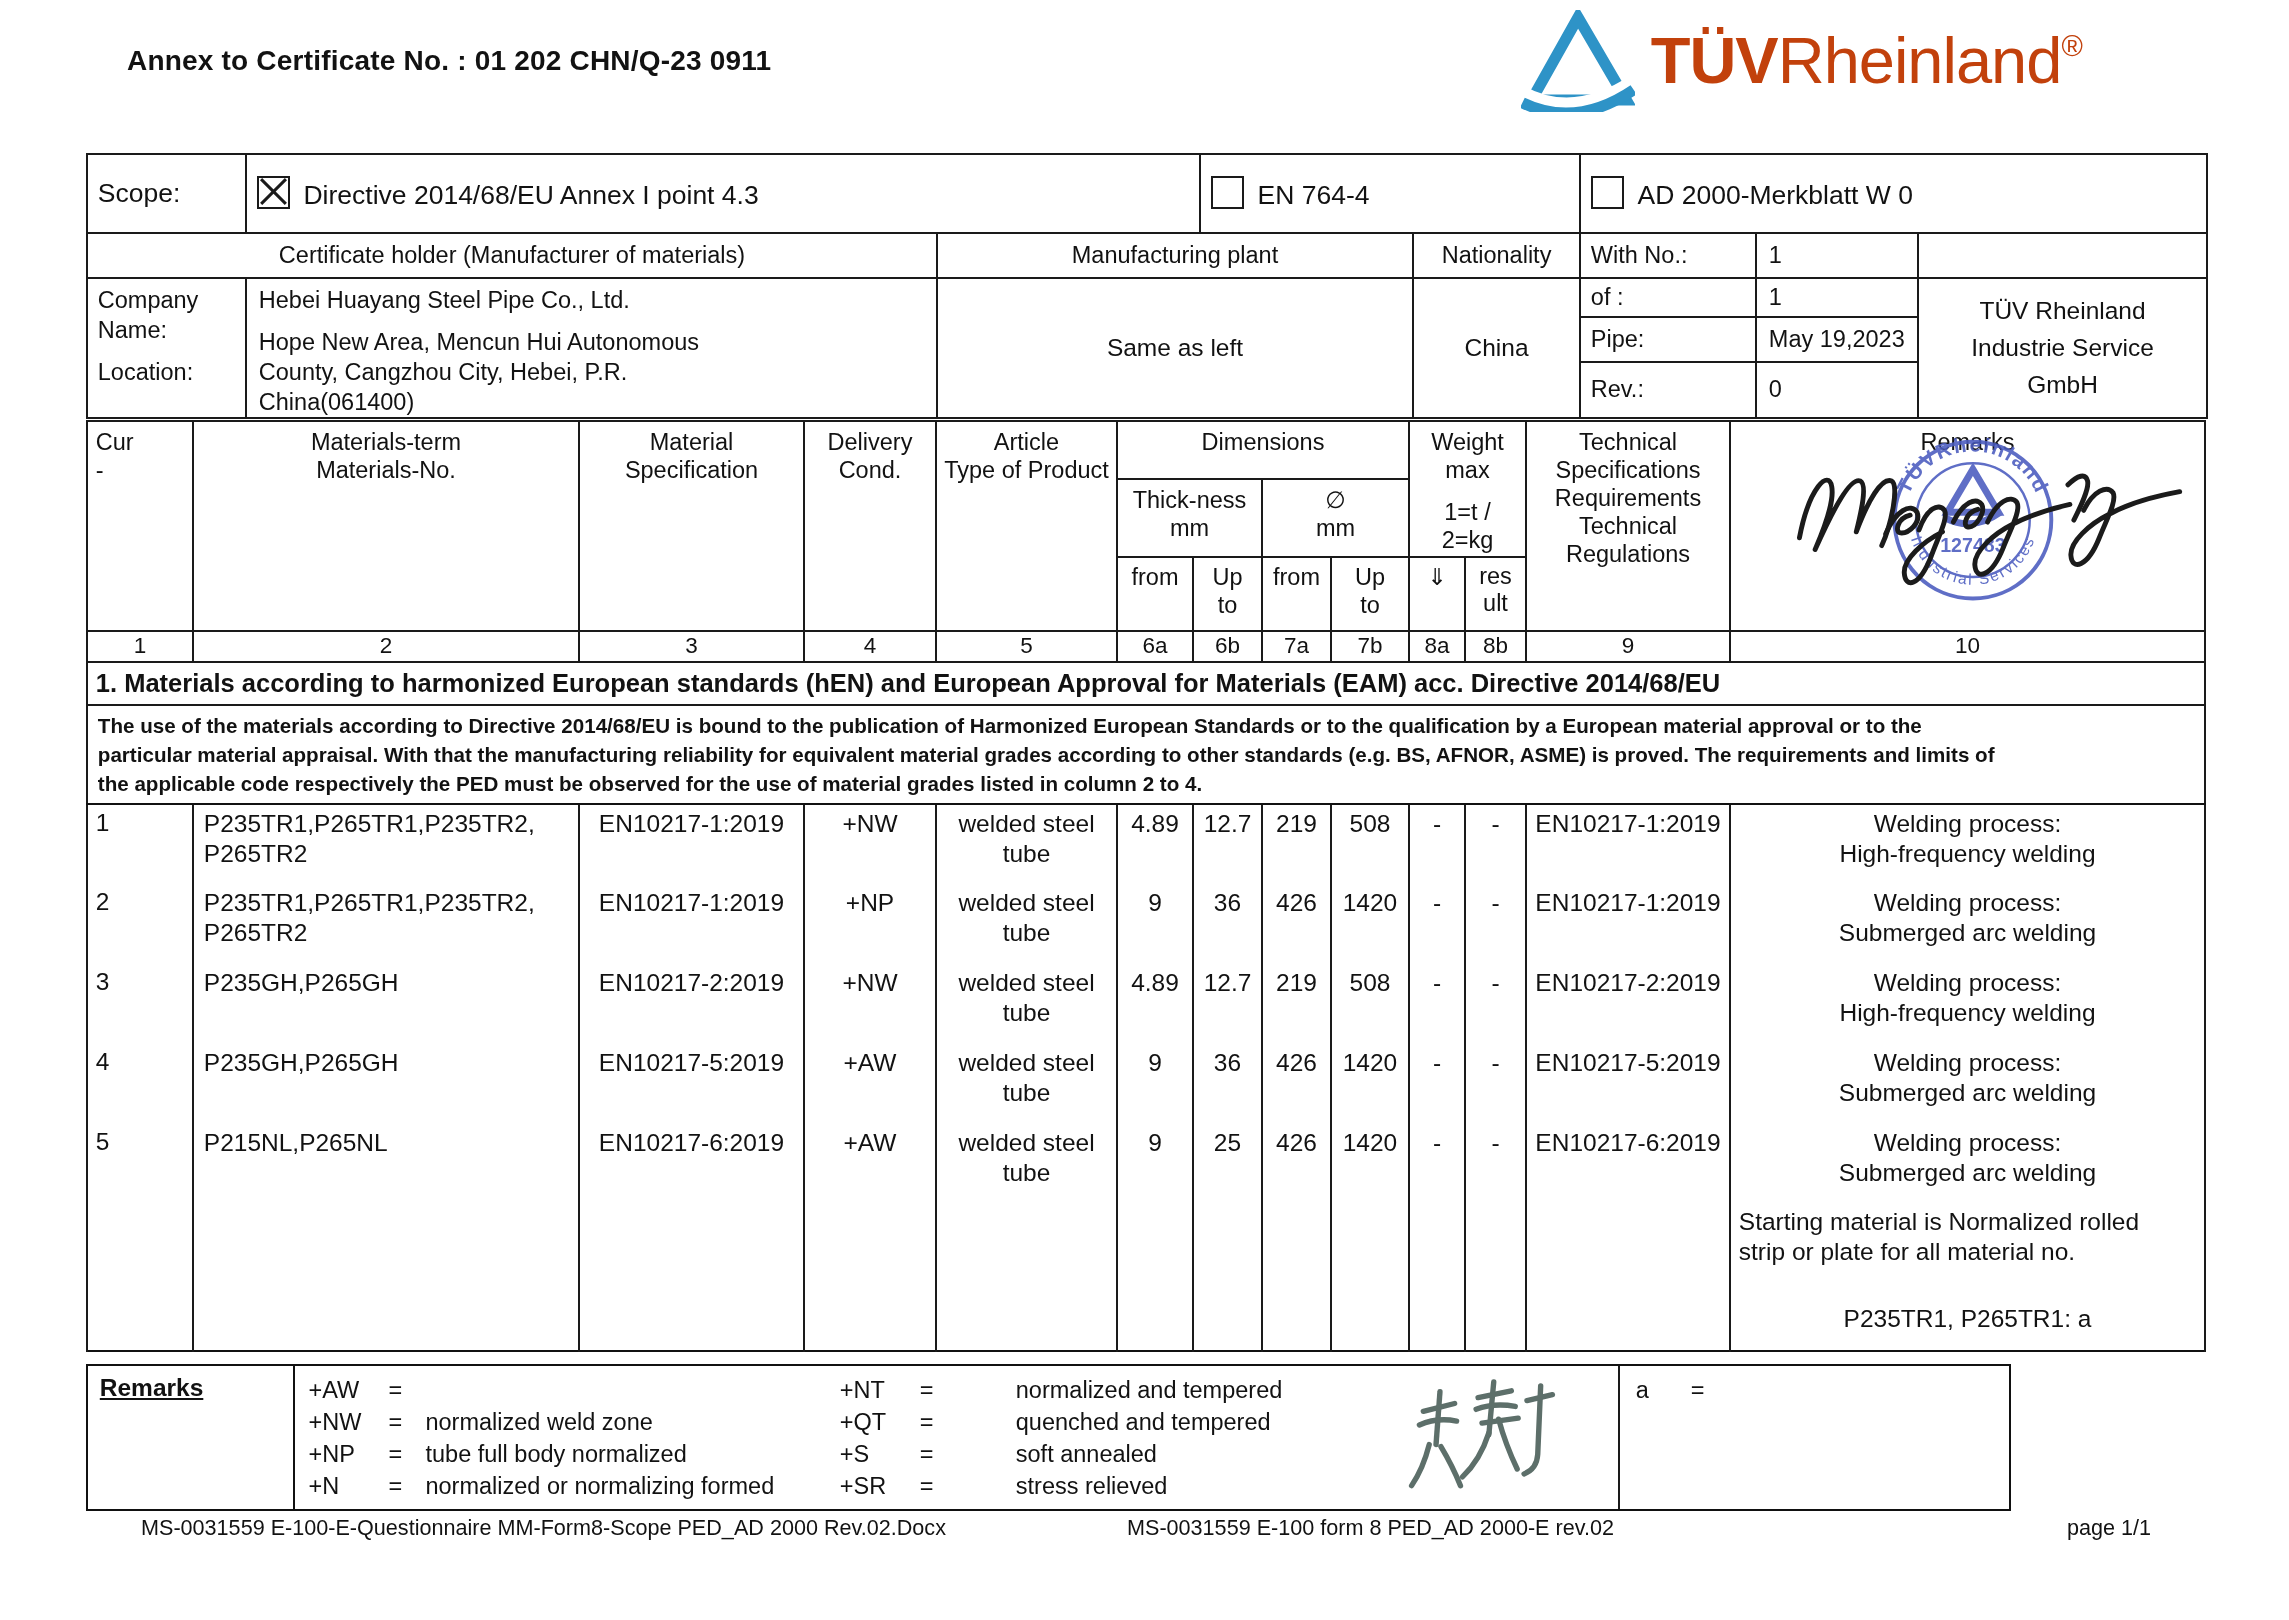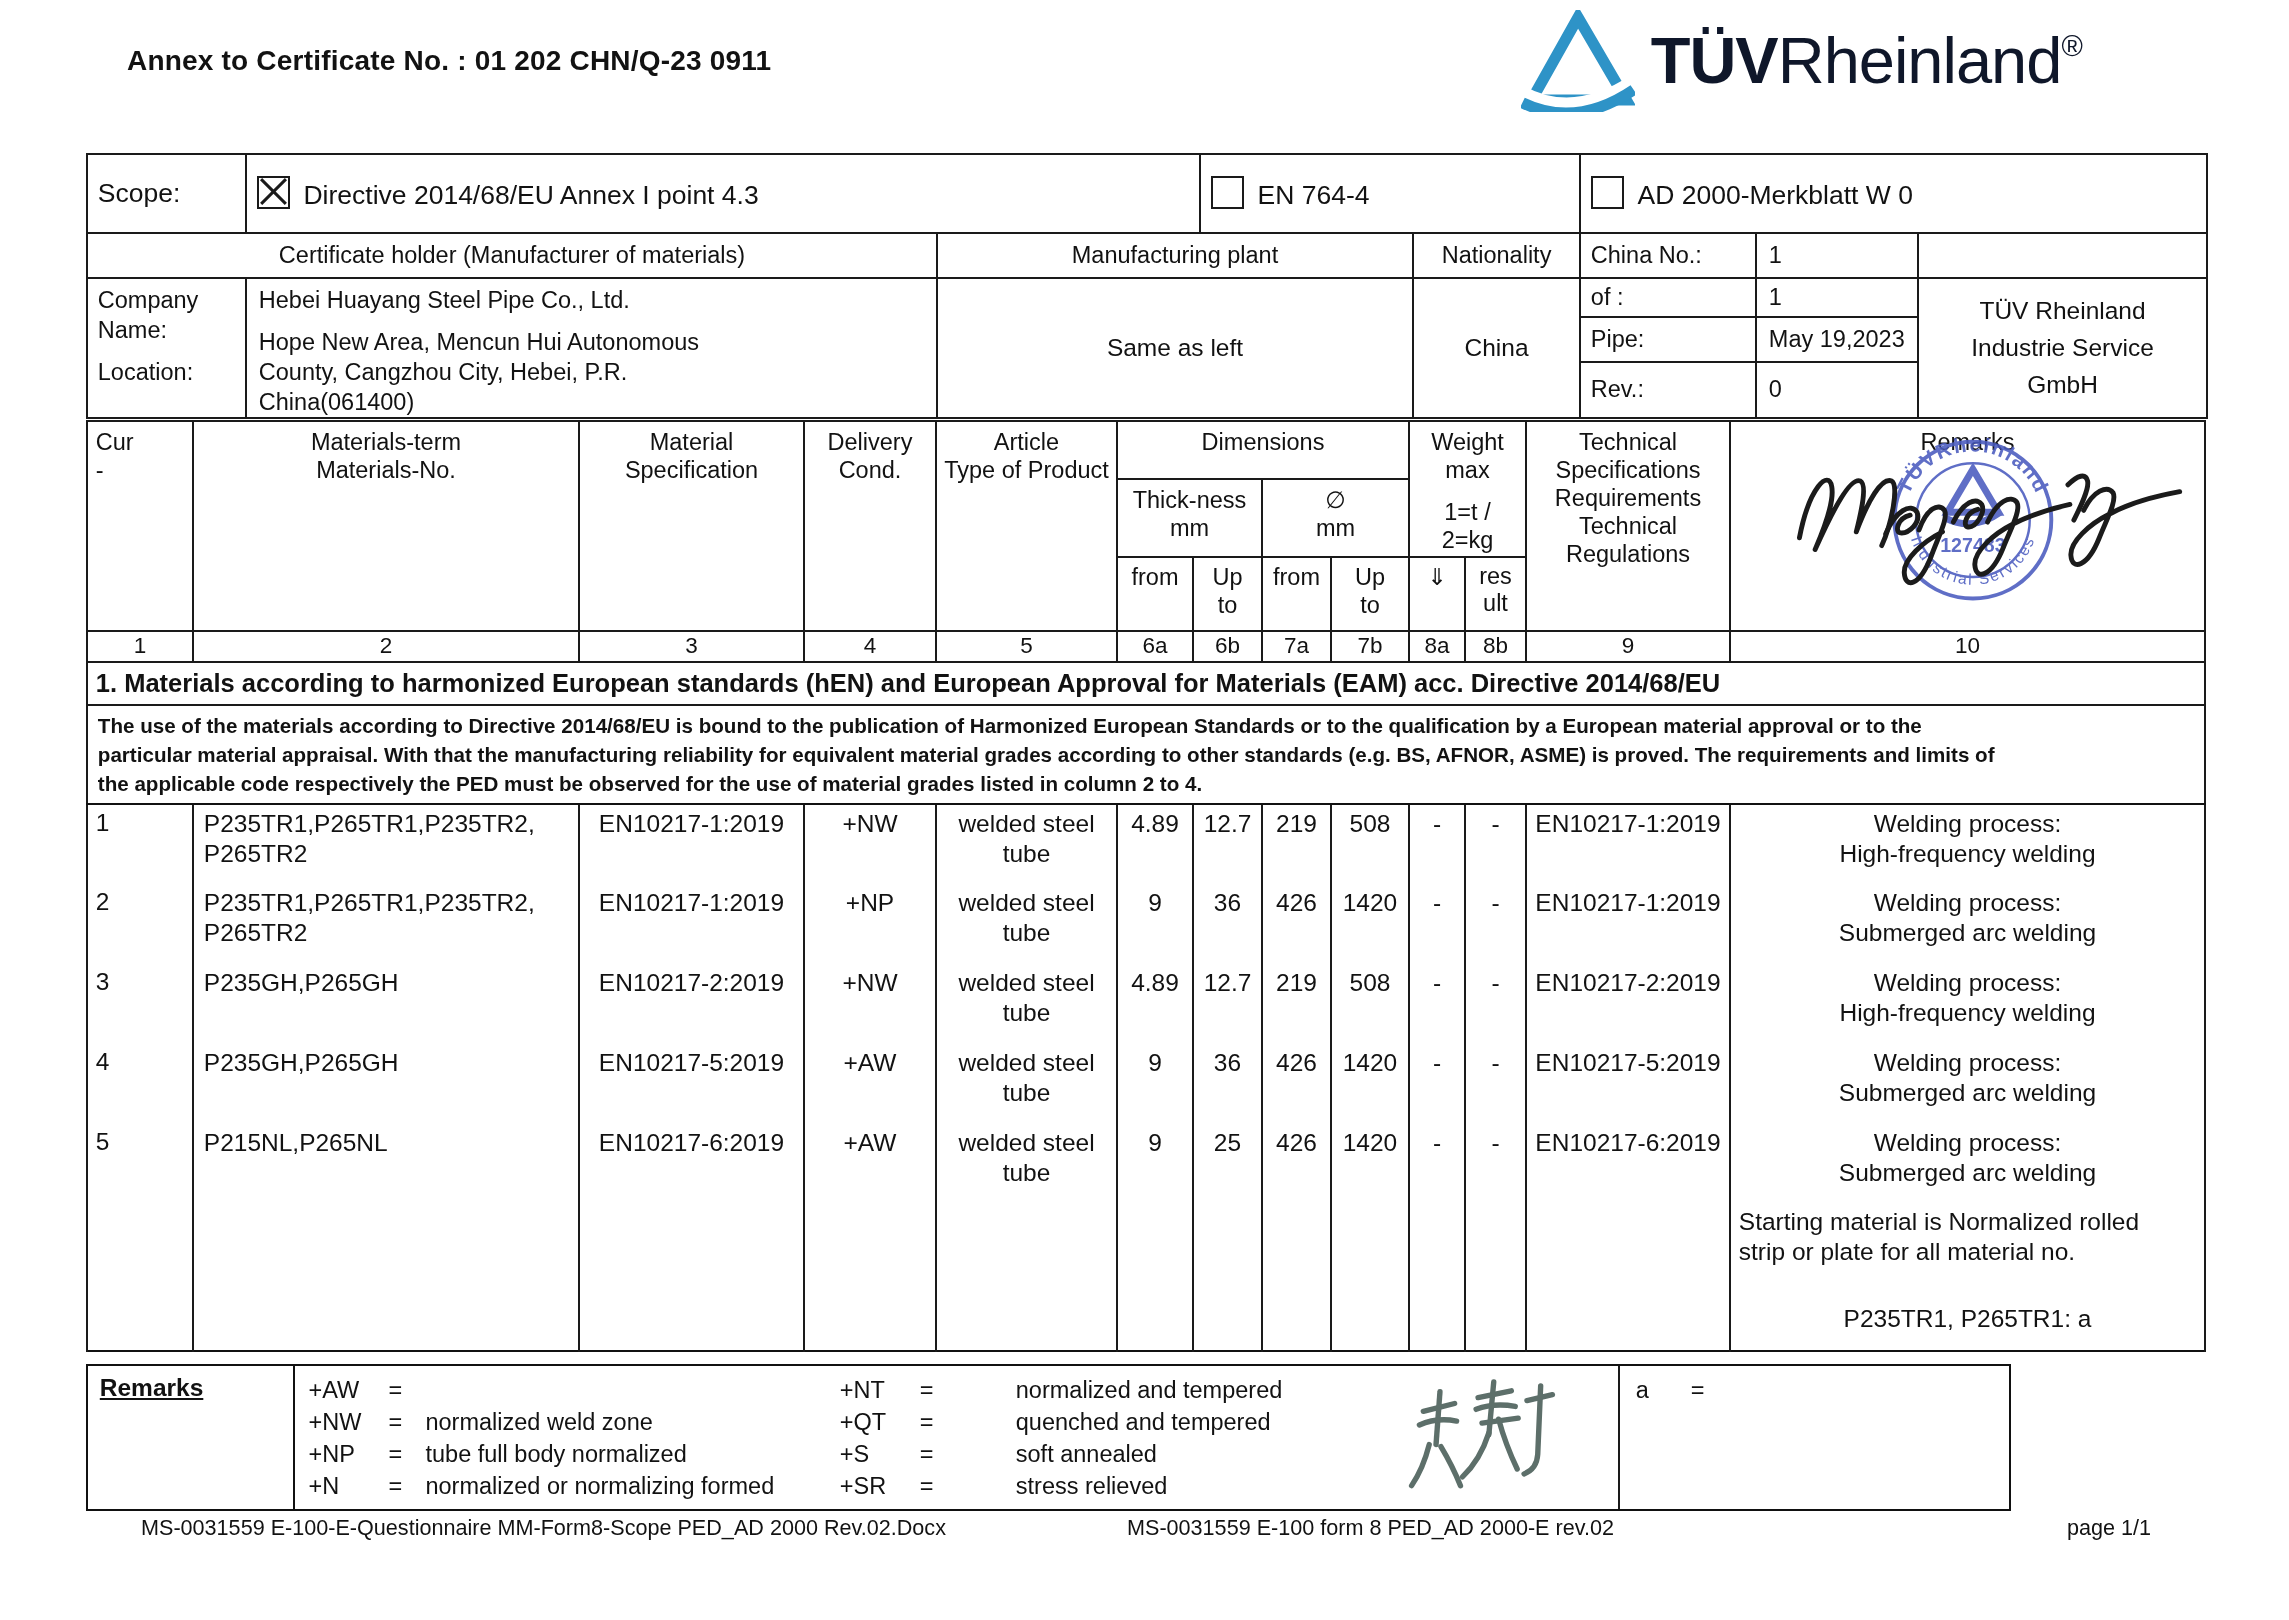--- a/index.html
+++ b/index.html
@@ -6,21 +6,21 @@
   body{
     width:2290px;height:1620px;background:#ffffff;position:relative;
     font-family:"Liberation Sans", sans-serif;color:#121212;
     -webkit-font-smoothing:antialiased;
   }
   .preline{white-space:pre-line;}
   
   .doc-title{position:absolute;left:127px;top:45px;font-size:28px;font-weight:bold;letter-spacing:0.2px;}
   .logo{position:absolute;left:1521px;top:9.8px;display:flex;align-items:center;}
   .logo svg{width:114px;height:102px;}
-  .logo-text{font-size:65px;color:#0f172a;margin-left:15.7px;letter-spacing:-1px;}
+  .logo-text{font-size:65px;color:#c2410c;margin-left:15.7px;letter-spacing:-1px;}
   .logo-text .tuv{font-weight:bold;}
   .logo-text .reg{font-size:29px;vertical-align:27.4px;font-weight:normal;}
   
   table{border-collapse:collapse;table-layout:fixed;position:absolute;left:86px;background:#fff;}
   td,th{border:2px solid #1a1a1a;padding:2px 3.9px;font-weight:normal;vertical-align:top;overflow:hidden;}
   table.top-table{top:153px;width:2119px;border:2.9px solid #111;}
   table.main-table{top:420px;width:2119px;border:2.9px solid #111;}
   .top-table td{font-size:24.5px;}
   .c{text-align:center;margin-top:25px;}
   .vm{vertical-align:middle;}
@@ -111,21 +111,21 @@
       <span class="checkbox"></span><span>EN 764-4</span>
     </td>
     <td colspan="3" class="lbl">
       <span class="checkbox"></span><span>AD 2000-Merkblatt W 0</span>
     </td>
   </tr>
   <tr class="hdr-row">
     <td colspan="2">Certificate holder (Manufacturer of materials)</td>
     <td colspan="2">Manufacturing plant</td>
     <td>Nationality</td>
-    <td style="text-align:left;padding-left:9.8px;">China No.:</td>
+    <td style="text-align:left;padding-left:9.8px;">With No.:</td>
     <td style="text-align:left;padding-left:11.8px;">1</td>
     <td></td>
   </tr>
   <tr style="height:37px;">
     <td rowspan="3" class="company-labels" style="padding:5.9px 0 0 9.8px;">
       <div>Company Name:</div>
       <div class="gap-top">Location:</div>
     </td>
     <td rowspan="3" class="company-vals" style="padding:5.9px 0 0 11.8px;">
       <div>Hebei Huayang Steel Pipe Co., Ltd.</div>

